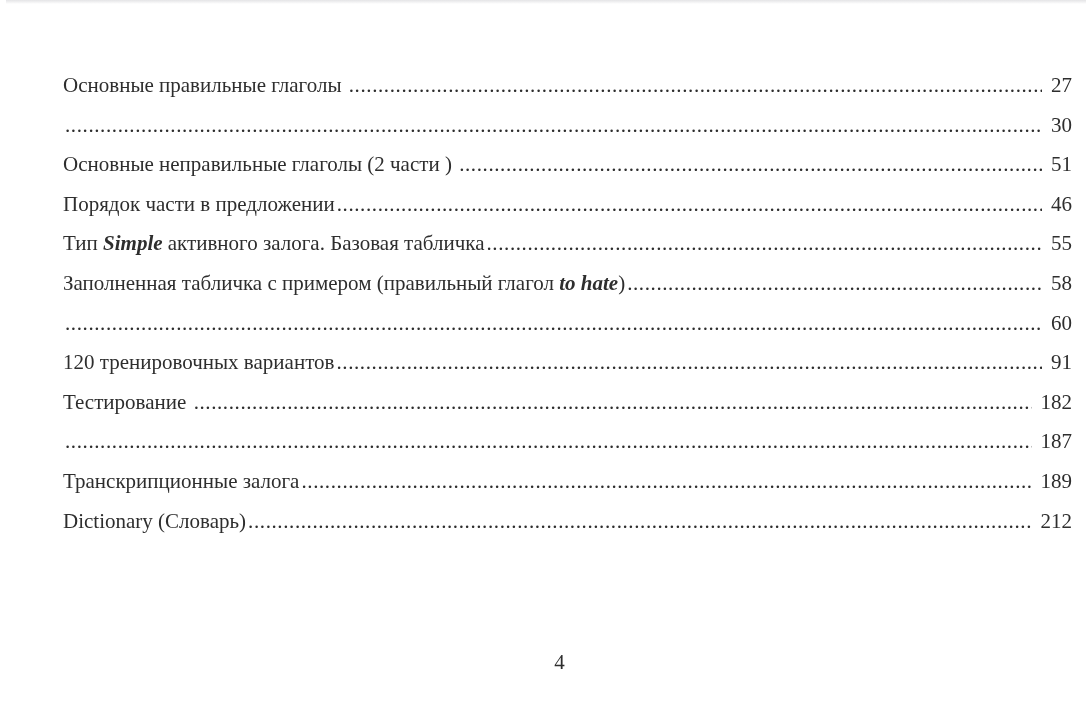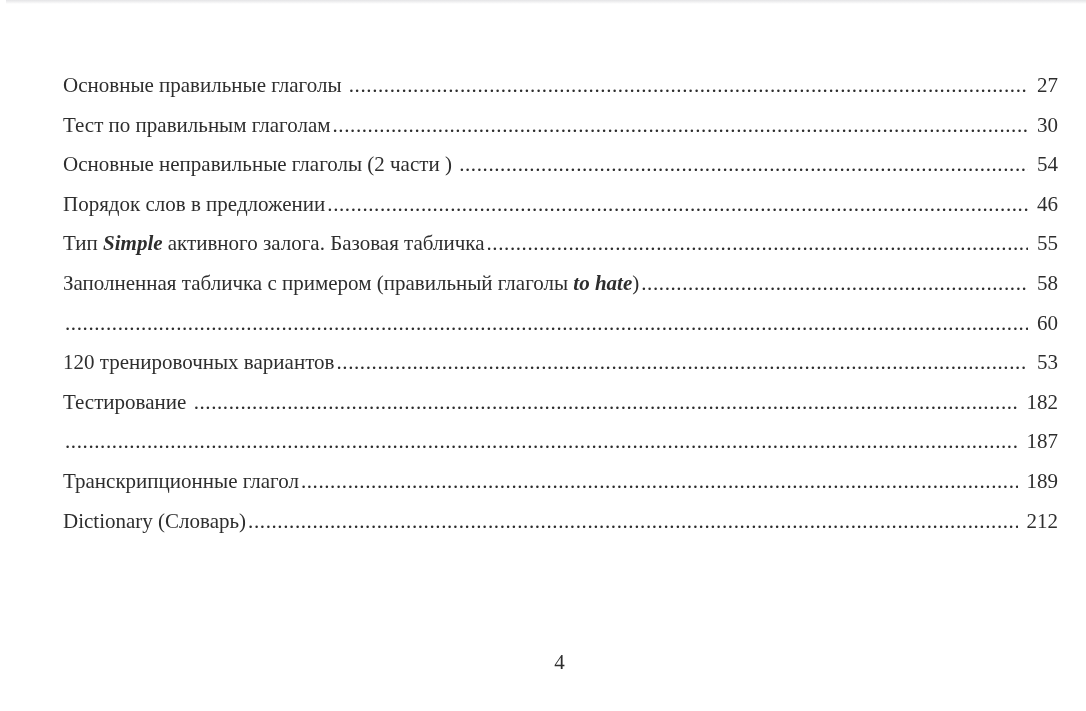--- a/index.html
+++ b/index.html
@@ -14,21 +14,21 @@
   .page { position: absolute; inset: 0; background: #ffffff; }
 
   
   .top-shadow {
     position: absolute; top: 0; left: 6px; right: 0; height: 4px;
     background: linear-gradient(to bottom, #e4e4e6, rgba(255,255,255,0));
   }
 
   .toc {
     position: absolute;
-    left: 63px; right: 28px; top: 66px;
+    left: 63px; right: 14px; top: 66px;
   }
   .toc-row {
     display: flex;
     align-items: baseline;
     height: 39.6px;
     line-height: 39.6px;
     font-size: 21px;
     white-space: nowrap;
   }
   .title { white-space: pre; }
@@ -66,64 +66,63 @@
 <div class="page">
   <div class="top-shadow"></div>
 
   <div class="toc">
       <div class="toc-row">
         <span class="title"><span>Основные правильные глаголы </span></span>
         <span class="leader"></span>
         <span class="pnum">27</span>
       </div>
       <div class="toc-row">
-        <span class="title"><span>Тест по правильным глаголам</span></span>
         <span class="leader"></span>
         <span class="pnum">30</span>
       </div>
       <div class="toc-row">
         <span class="title"><span>Основные неправильные глаголы (2 части ) </span></span>
         <span class="leader"></span>
-        <span class="pnum">54</span>
+        <span class="pnum">51</span>
       </div>
       <div class="toc-row">
-        <span class="title"><span>Порядок слов в предложении</span></span>
+        <span class="title"><span>Порядок части в предложении</span></span>
         <span class="leader"></span>
         <span class="pnum">46</span>
       </div>
       <div class="toc-row">
         <span class="title"><span>Тип </span><span class="b">Simple</span><span> активного залога. Базовая табличка</span></span>
         <span class="leader"></span>
         <span class="pnum">55</span>
       </div>
       <div class="toc-row">
-        <span class="title"><span>Заполненная табличка с примером (правильный глаголы </span><span class="b">to hate</span><span>)</span></span>
+        <span class="title"><span>Заполненная табличка с примером (правильный глагол </span><span class="b">to hate</span><span>)</span></span>
         <span class="leader"></span>
         <span class="pnum">58</span>
       </div>
       <div class="toc-row">
         <span class="leader"></span>
         <span class="pnum">60</span>
       </div>
       <div class="toc-row">
         <span class="title"><span>120 тренировочных вариантов</span></span>
         <span class="leader"></span>
-        <span class="pnum">53</span>
+        <span class="pnum">91</span>
       </div>
       <div class="toc-row">
         <span class="title"><span>Тестирование </span></span>
         <span class="leader"></span>
         <span class="pnum">182</span>
       </div>
       <div class="toc-row">
         <span class="leader"></span>
         <span class="pnum">187</span>
       </div>
       <div class="toc-row">
-        <span class="title"><span>Транскрипционные глагол</span></span>
+        <span class="title"><span>Транскрипционные залога</span></span>
         <span class="leader"></span>
         <span class="pnum">189</span>
       </div>
       <div class="toc-row">
         <span class="title"><span>Dictionary (Словарь)</span></span>
         <span class="leader"></span>
         <span class="pnum">212</span>
       </div>
     </div>
 

